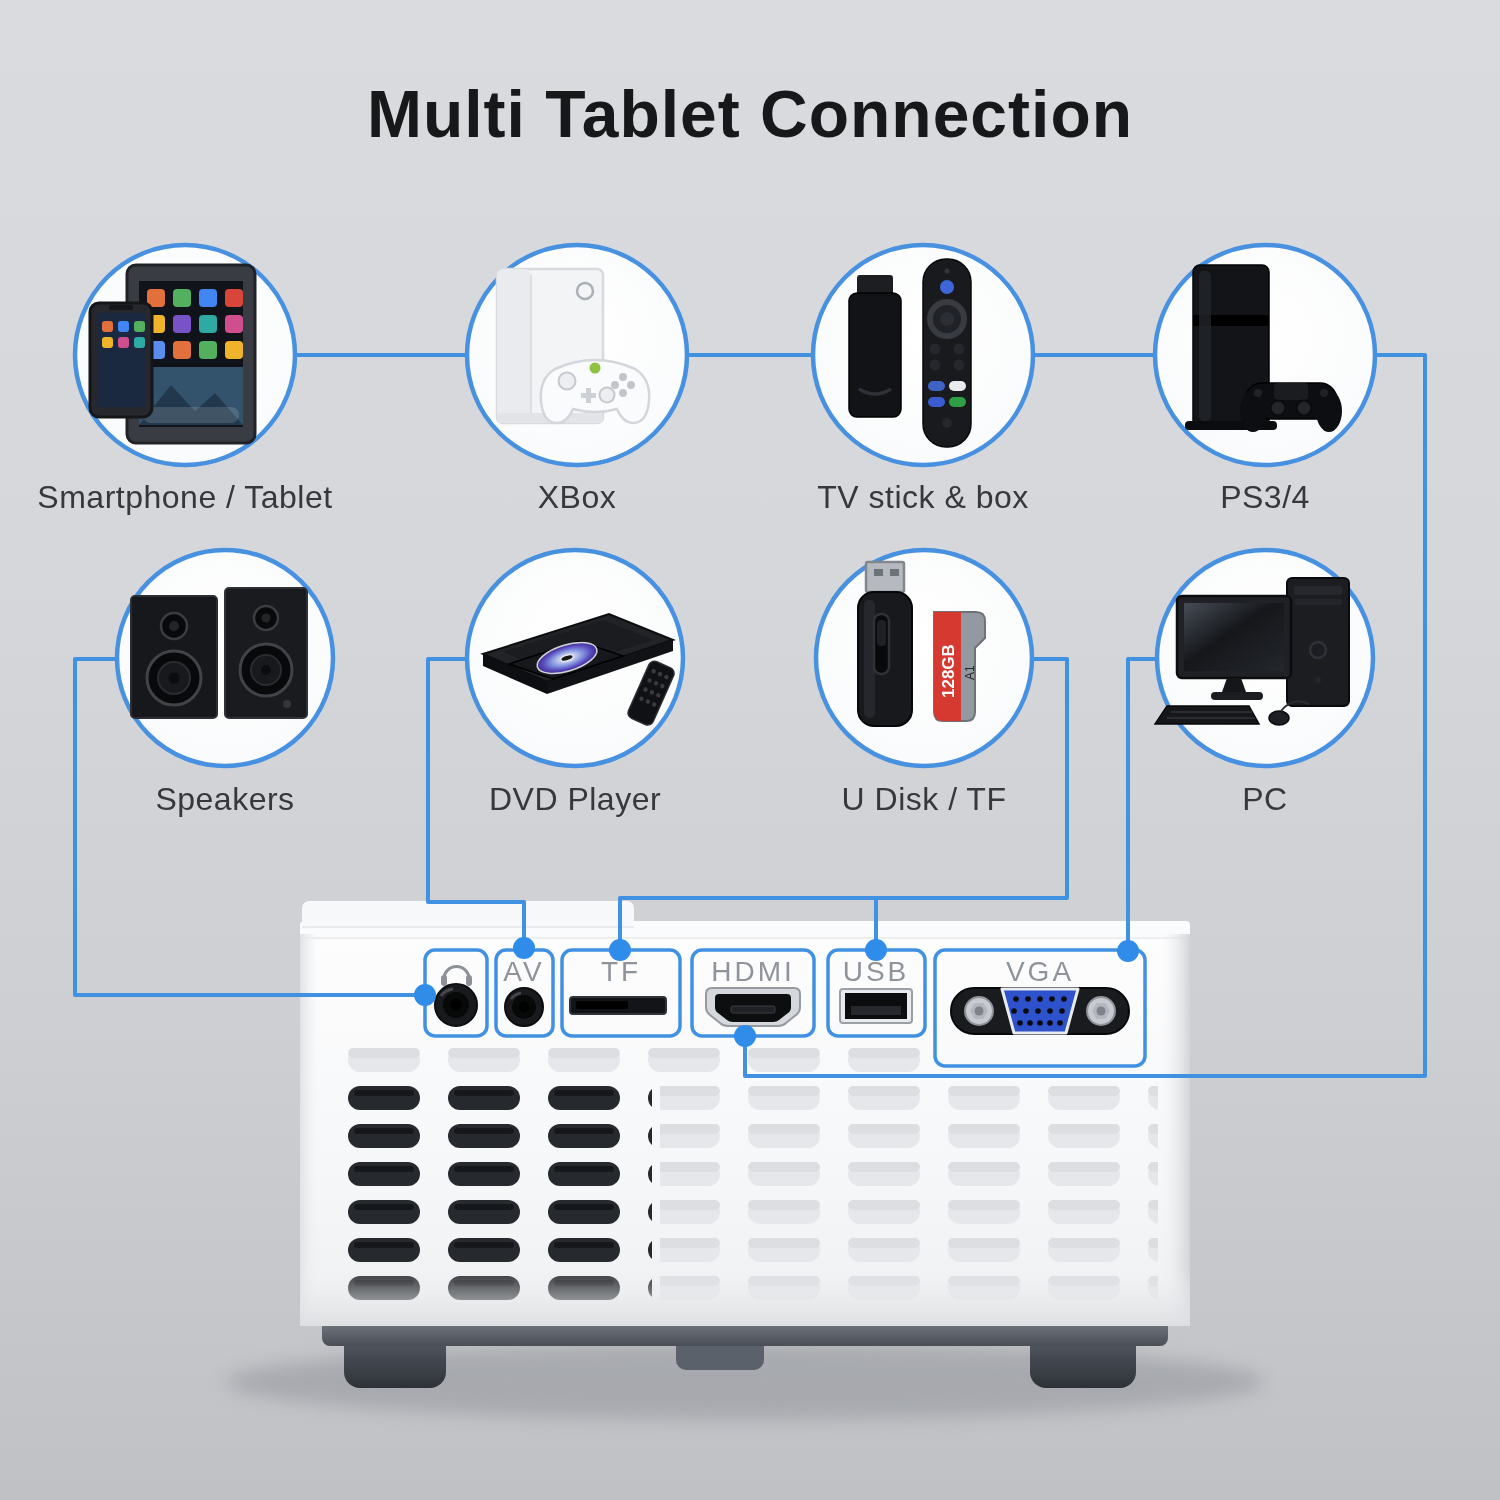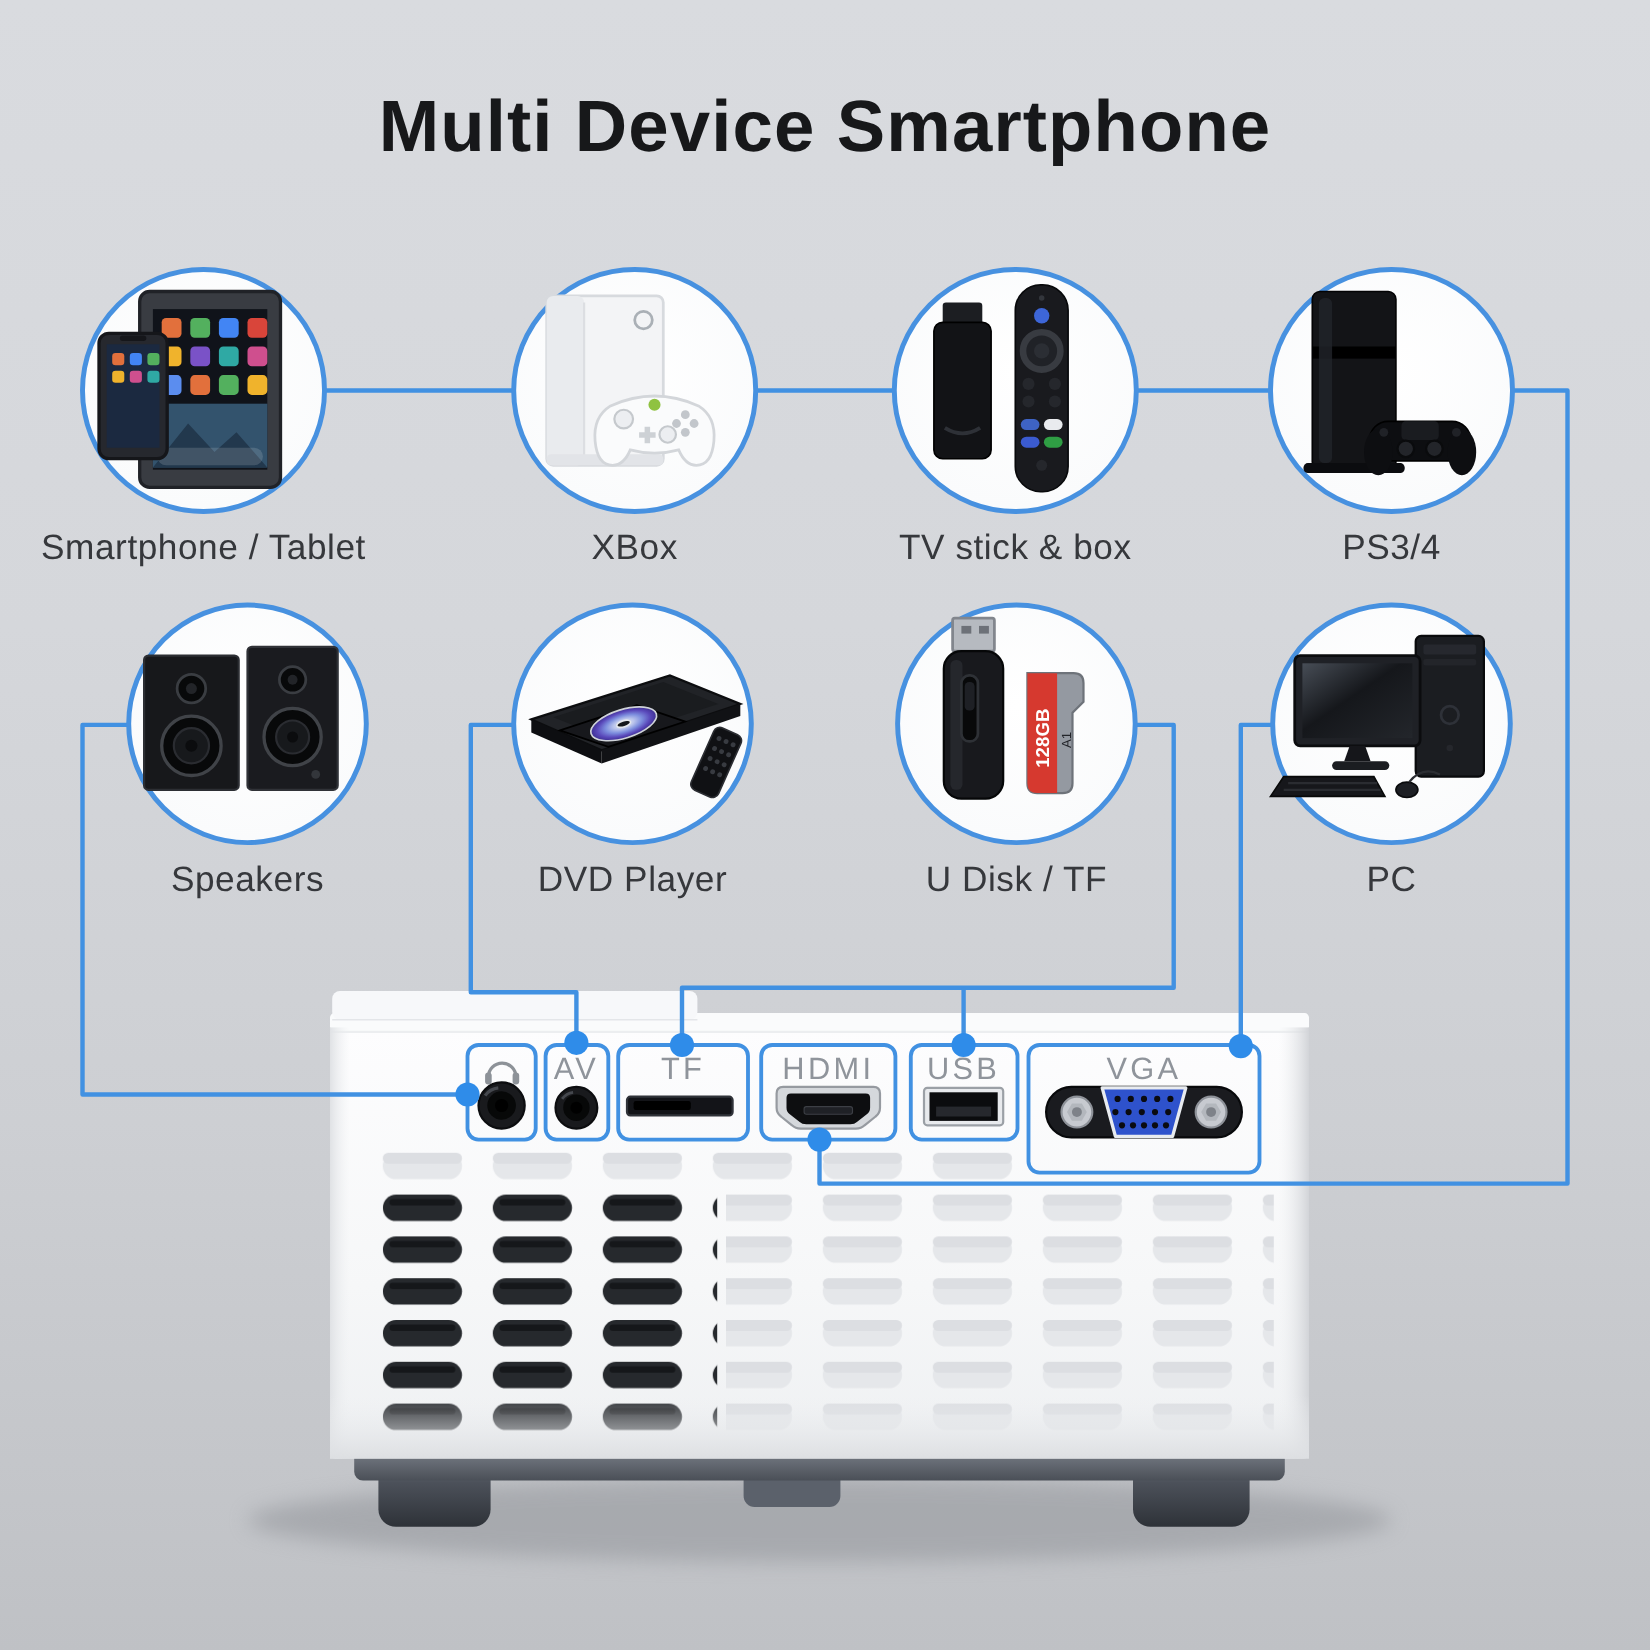--- a/index.html
+++ b/index.html
@@ -16,21 +16,21 @@
   }
   svg{position:absolute;left:0;top:0;}
   .devlabel{font-size:32px;fill:#36383c;letter-spacing:.5px;}
   .portlabel{font-size:28px;fill:#8f949b;letter-spacing:3px;font-weight:400;}
   .cardtext{font-weight:700;}
 </style>
 </head>
 <body>
 
 <div class="stage">
-  <div class="title">Multi Device Smartphone</div>
+  <div class="title">Multi Tablet Connection</div>
 
   <svg width="1500" height="1500" viewBox="0 0 1500 1500">
     <defs>
       <linearGradient id="bodyGrad" x1="0" y1="0" x2="0" y2="1">
         <stop offset="0" stop-color="#fdfdfe"></stop>
           <stop offset="0.6" stop-color="#f6f7f8"></stop>
           <stop offset="1" stop-color="#eef0f2"></stop>
       </linearGradient>
       <linearGradient id="footGrad" x1="0" y1="0" x2="0" y2="1">
         <stop offset="0" stop-color="#7b818b"></stop>

